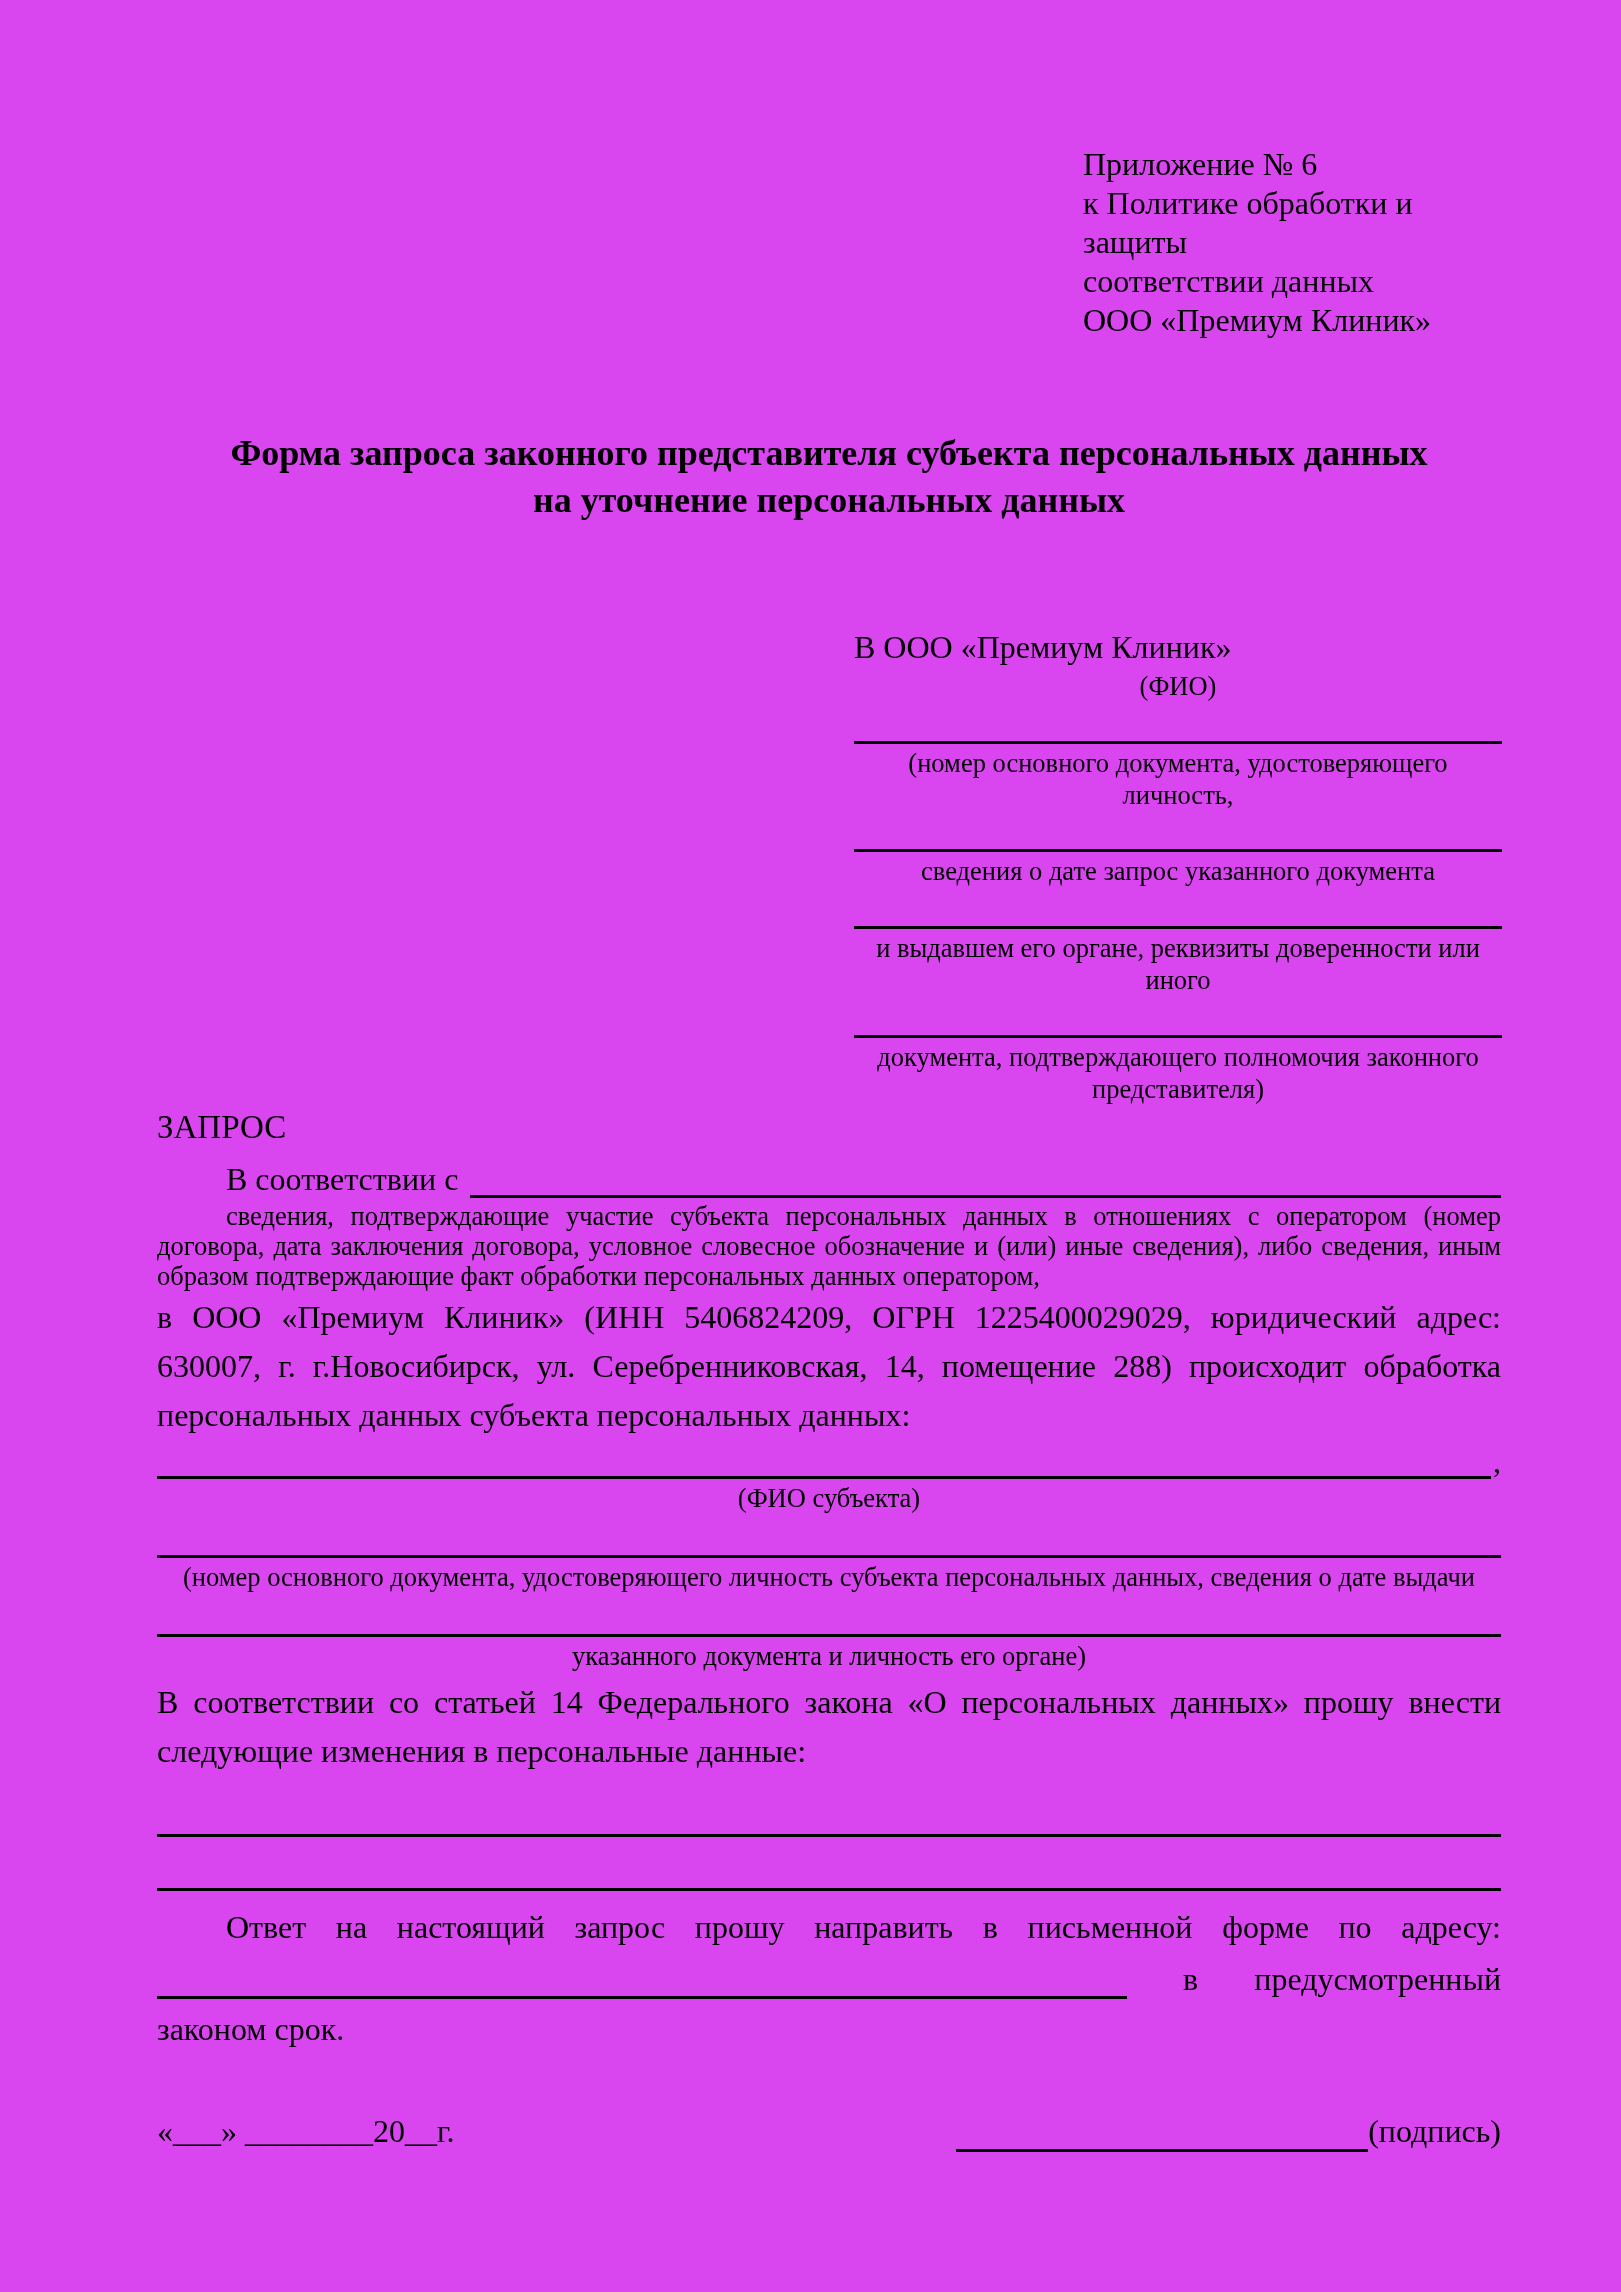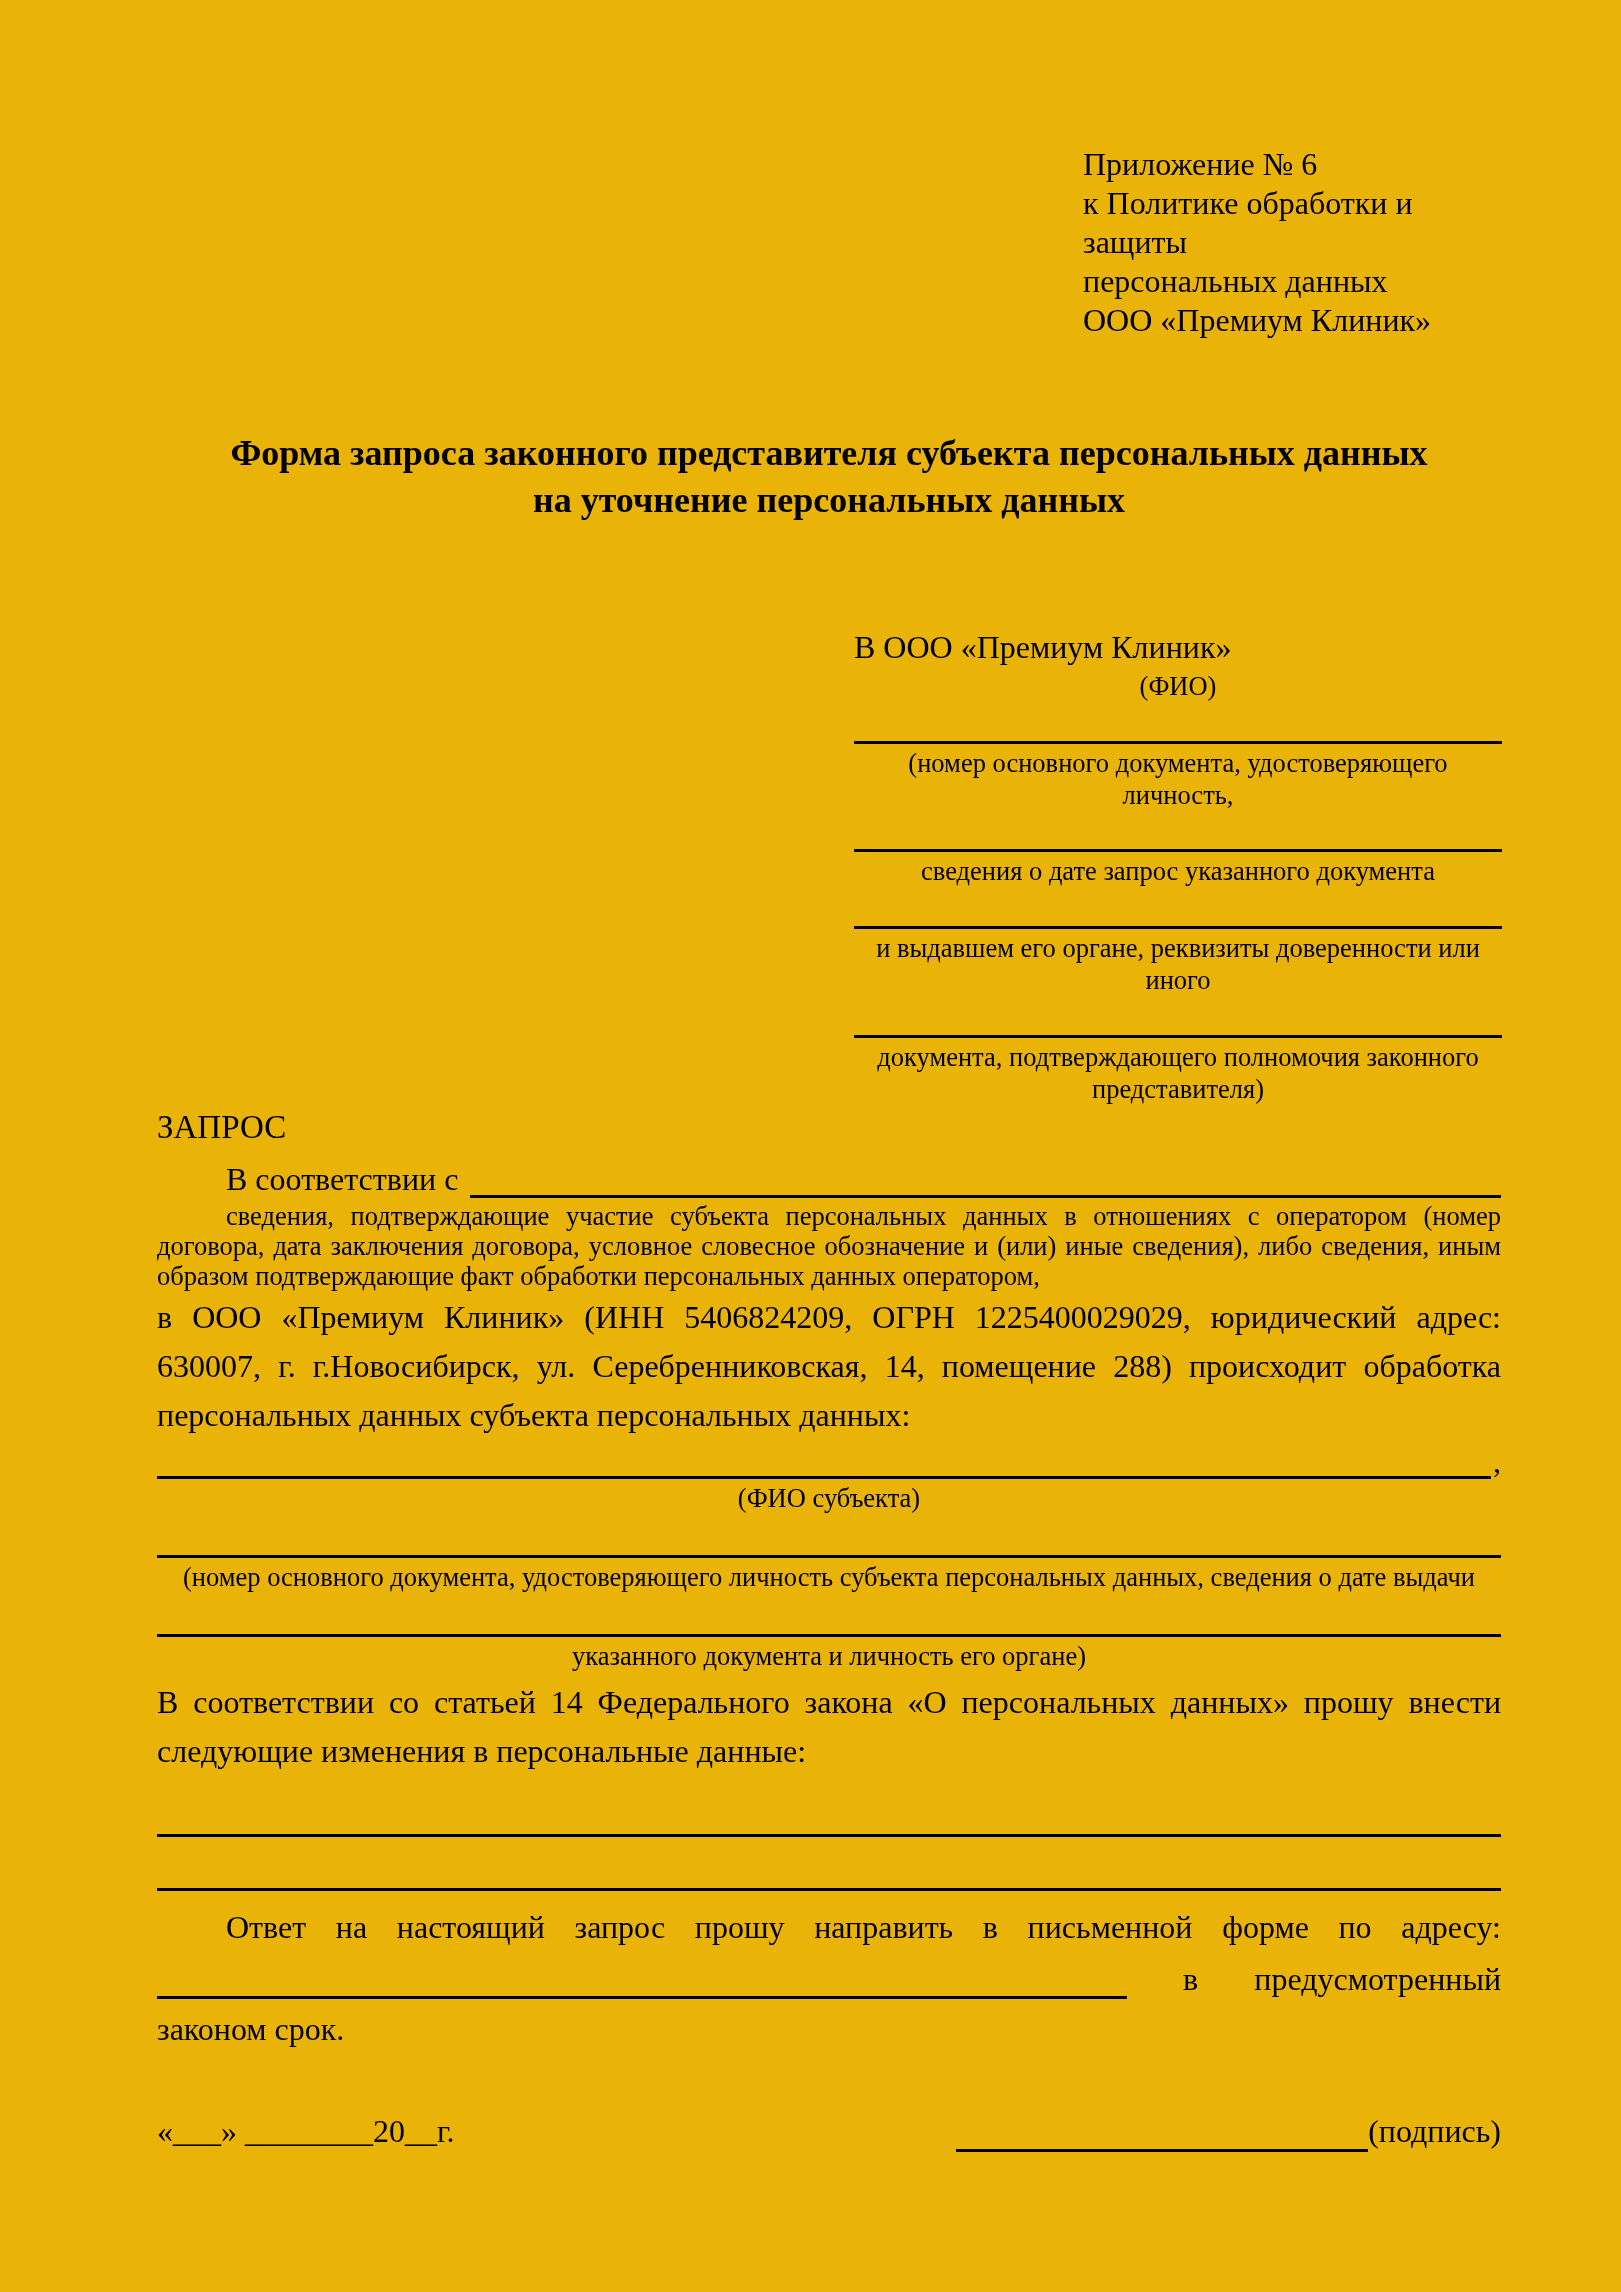--- a/index.html
+++ b/index.html
@@ -1,20 +1,20 @@
 <!DOCTYPE html>
 <html lang="ru"><head>
 <meta charset="utf-8">
 <style>
   html,body { margin:0; padding:0; background:#888; }
   .page {
     position:relative;
     width:1621px; height:2293px;
     margin:0 auto;
-    background:#eab308;
+    background:#d946ef;
     color:#000;
     font-family:"Liberation Serif","DejaVu Serif",serif;
     font-size:32px;
     overflow:hidden;
   }
   .content {
     position:absolute;
     left:157px; right:120px; top:145px;
   }
   
@@ -57,21 +57,21 @@
 </style>
 </head>
 <body>
 
 <div class="page">
   <div class="content">
 
     <div class="appendix">
       <div>Приложение № 6</div>
       <div>к Политике обработки и защиты</div>
-      <div>персональных данных</div>
+      <div>соответствии данных</div>
       <div>ООО «Премиум Клиник»</div>
     </div>
 
     <div class="title">
       <div>Форма запроса законного представителя субъекта персональных данных</div>
       <div>на уточнение персональных данных</div>
     </div>
 
     <div class="addressee">
       <div class="addr-to">В ООО «Премиум Клиник»</div>

